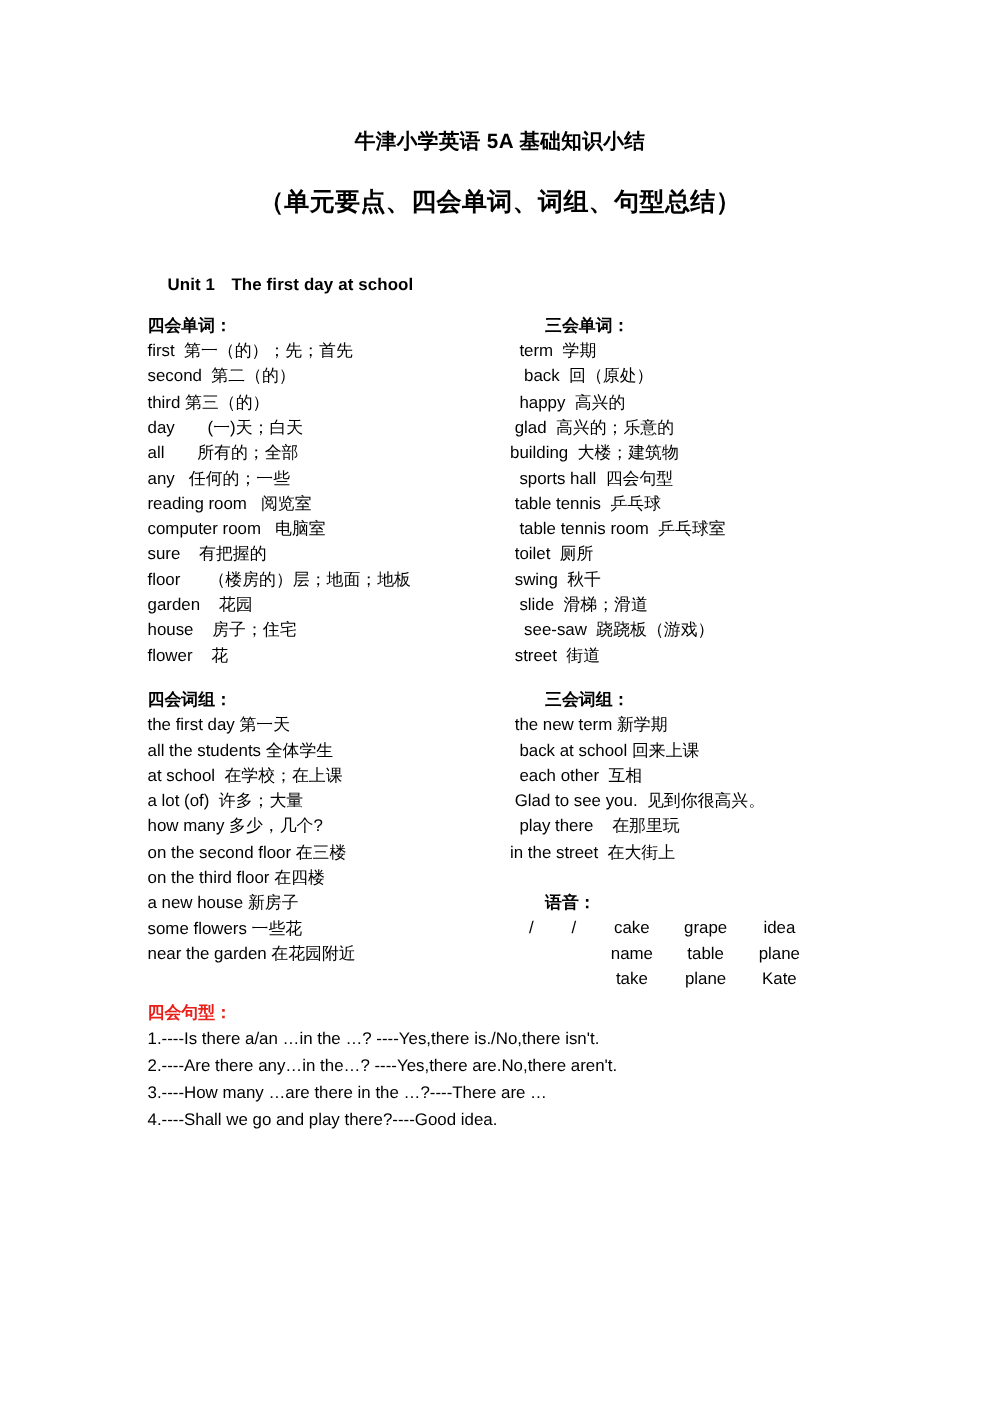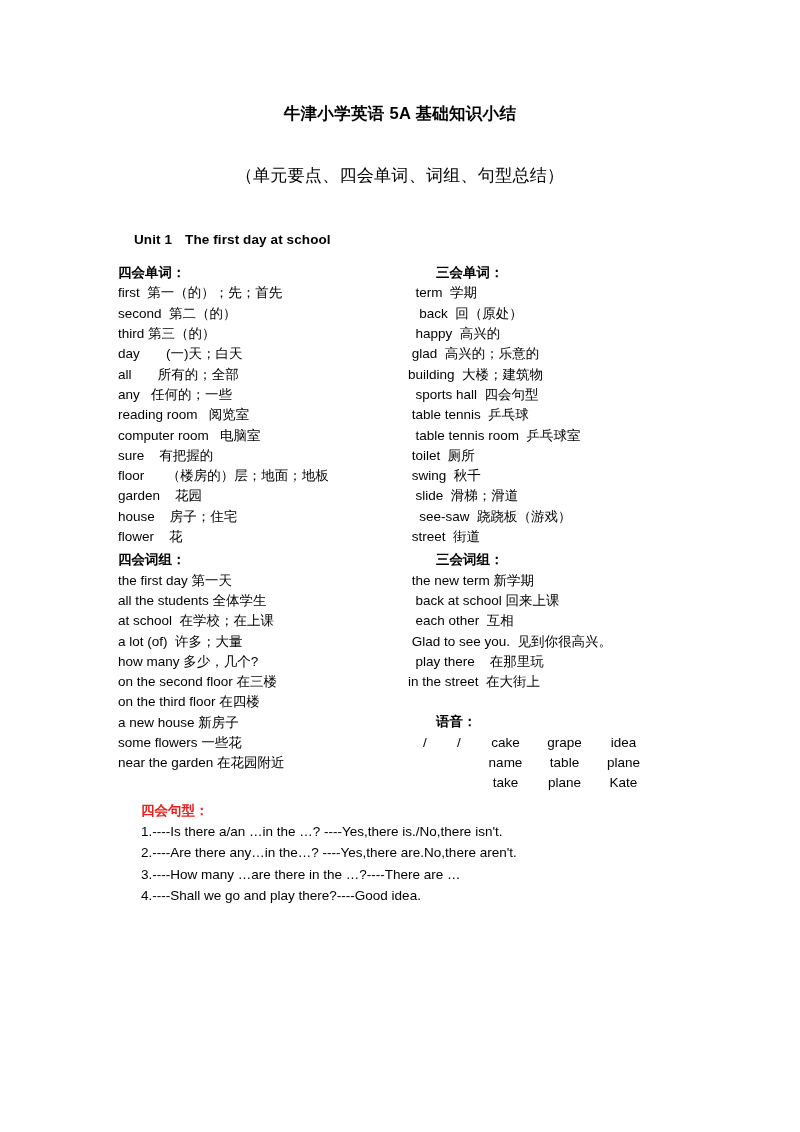--- a/index.html
+++ b/index.html
@@ -36,43 +36,43 @@
     text-align: center;
     font-size: 16.5px;
     font-weight: bold;
     letter-spacing: 0.3px;
     margin: 0;
     padding-top: 104px;
     line-height: 1.2;
   }
   .doc-subtitle {
     text-align: center;
-    font-size: 17px;
-    font-weight: normal;
+    font-size: 20px;
+    font-weight: bold;
     letter-spacing: 0.3px;
-    margin: 16px;
+    margin: 0;
     padding-top: 26px;
     line-height: 1.2;
   }
 
   
   .unit-heading {
     font-size: 13.5px;
     font-weight: bold;
     margin: 16px;
     padding-top: 30px;
     letter-spacing: 0.1px;
   }
   .unit-heading .unit-no { margin-right: 13px; }
 
   
   .cols {
     display: grid;
     grid-template-columns: 290px 274px;
-    margin-top: 3px;
+    margin-top: 15px;
   }
   .col-left, .col-right {
     font-size: 13.5px;
     line-height: 20.3px;
   }
   .sec-head {
     font-weight: bold;
     font-size: 13.5px;
     line-height: 20.3px;
     white-space: pre;
@@ -98,21 +98,21 @@
     padding: 0 0 0 0;
     text-align: center;
     white-space: pre;
     font-size: 13.5px;
     line-height: 20.3px;
   }
   .phon-slash { width: 34px; }
   .phon-w { width: 59px; }
 
   
-  .patterns { margin-top: 6px; margin-left: 23px; }
+  .patterns { margin-top: 6px; }
   .patterns-head {
     color: #e8201a;
     font-weight: bold;
     font-size: 13.5px;
     line-height: 21px;
     white-space: pre;
   }
   .pattern-row {
     font-size: 13.5px;
     line-height: 21.5px;

